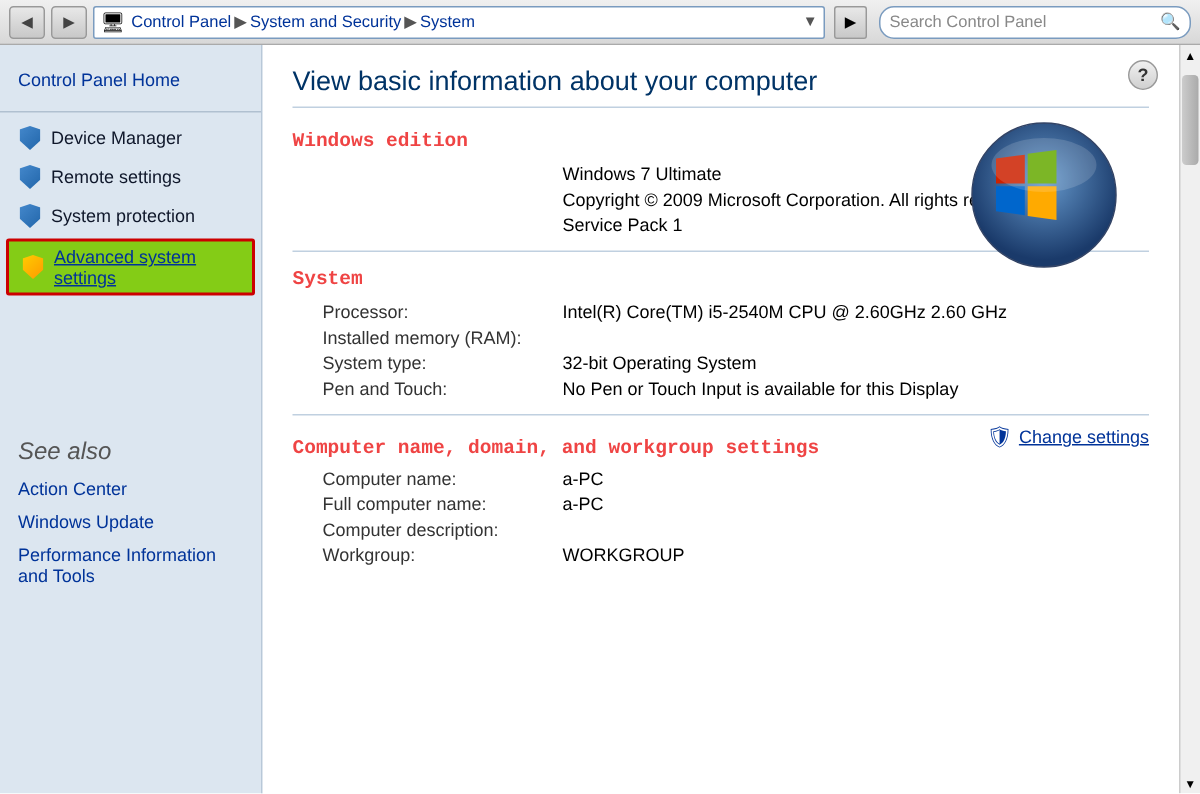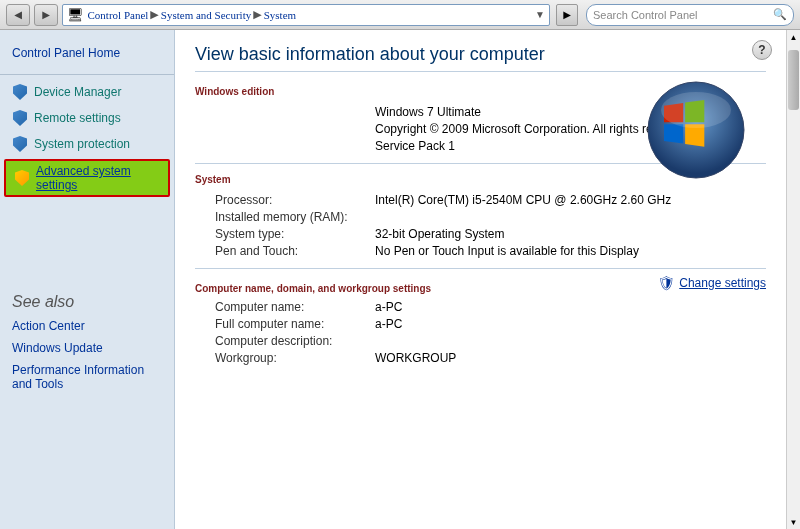--- a/index.html
+++ b/index.html
@@ -43,21 +43,20 @@
       border-radius: 2px;
       display: flex;
       align-items: center;
       padding: 0 4px;
       font-size: 11px;
       overflow: hidden;
     }
     .breadcrumb-item {
       color: #003399;
       cursor: pointer;
-      font-family: Liberation Serif, serif;
     }
     .breadcrumb-sep {
       color: #555;
       margin: 0 2px;
     }
     .address-go {
       width: 22px;
       height: 22px;
       background: linear-gradient(to bottom, #e8e8e8, #c8c8c8);
       border: 1px solid #999;
@@ -108,21 +107,21 @@
     .sidebar-divider {
       height: 1px;
       background: #b0c0d0;
       margin: 4px 0;
     }
     .sidebar-item {
       display: flex;
       align-items: center;
       padding: 5px 12px;
       cursor: pointer;
-      color: #0f766e;
+      color: #0f172a;
       font-size: 12px;
       gap: 6px;
     }
     .sidebar-item.active {
       border: 2px solid #cc0000;
       background: #84cc16;
       color: #003399;
       margin: 2px 4px;
       padding: 3px 8px;
       border-radius: 2px;
@@ -192,25 +191,26 @@
     .page-title {
       font-size: 18px;
       font-weight: 300;
       color: #003366;
       margin-bottom: 14px;
       border-bottom: 1px solid #c0d0e0;
       padding-bottom: 6px;
     }
 
     .section-label {
-      font-size: 10px;
-      color: #7f1d1d;
+      font-size: 13px;
+      color: #ef4444;
       font-weight: bold;
       margin-bottom: 8px;
       margin-top: 4px;
+      font-family: Liberation Mono, monospace;
     }
 
     .info-row {
       display: flex;
       margin-bottom: 3px;
       font-size: 12px;
     }
     .info-key {
       width: 180px;
       color: #333;

